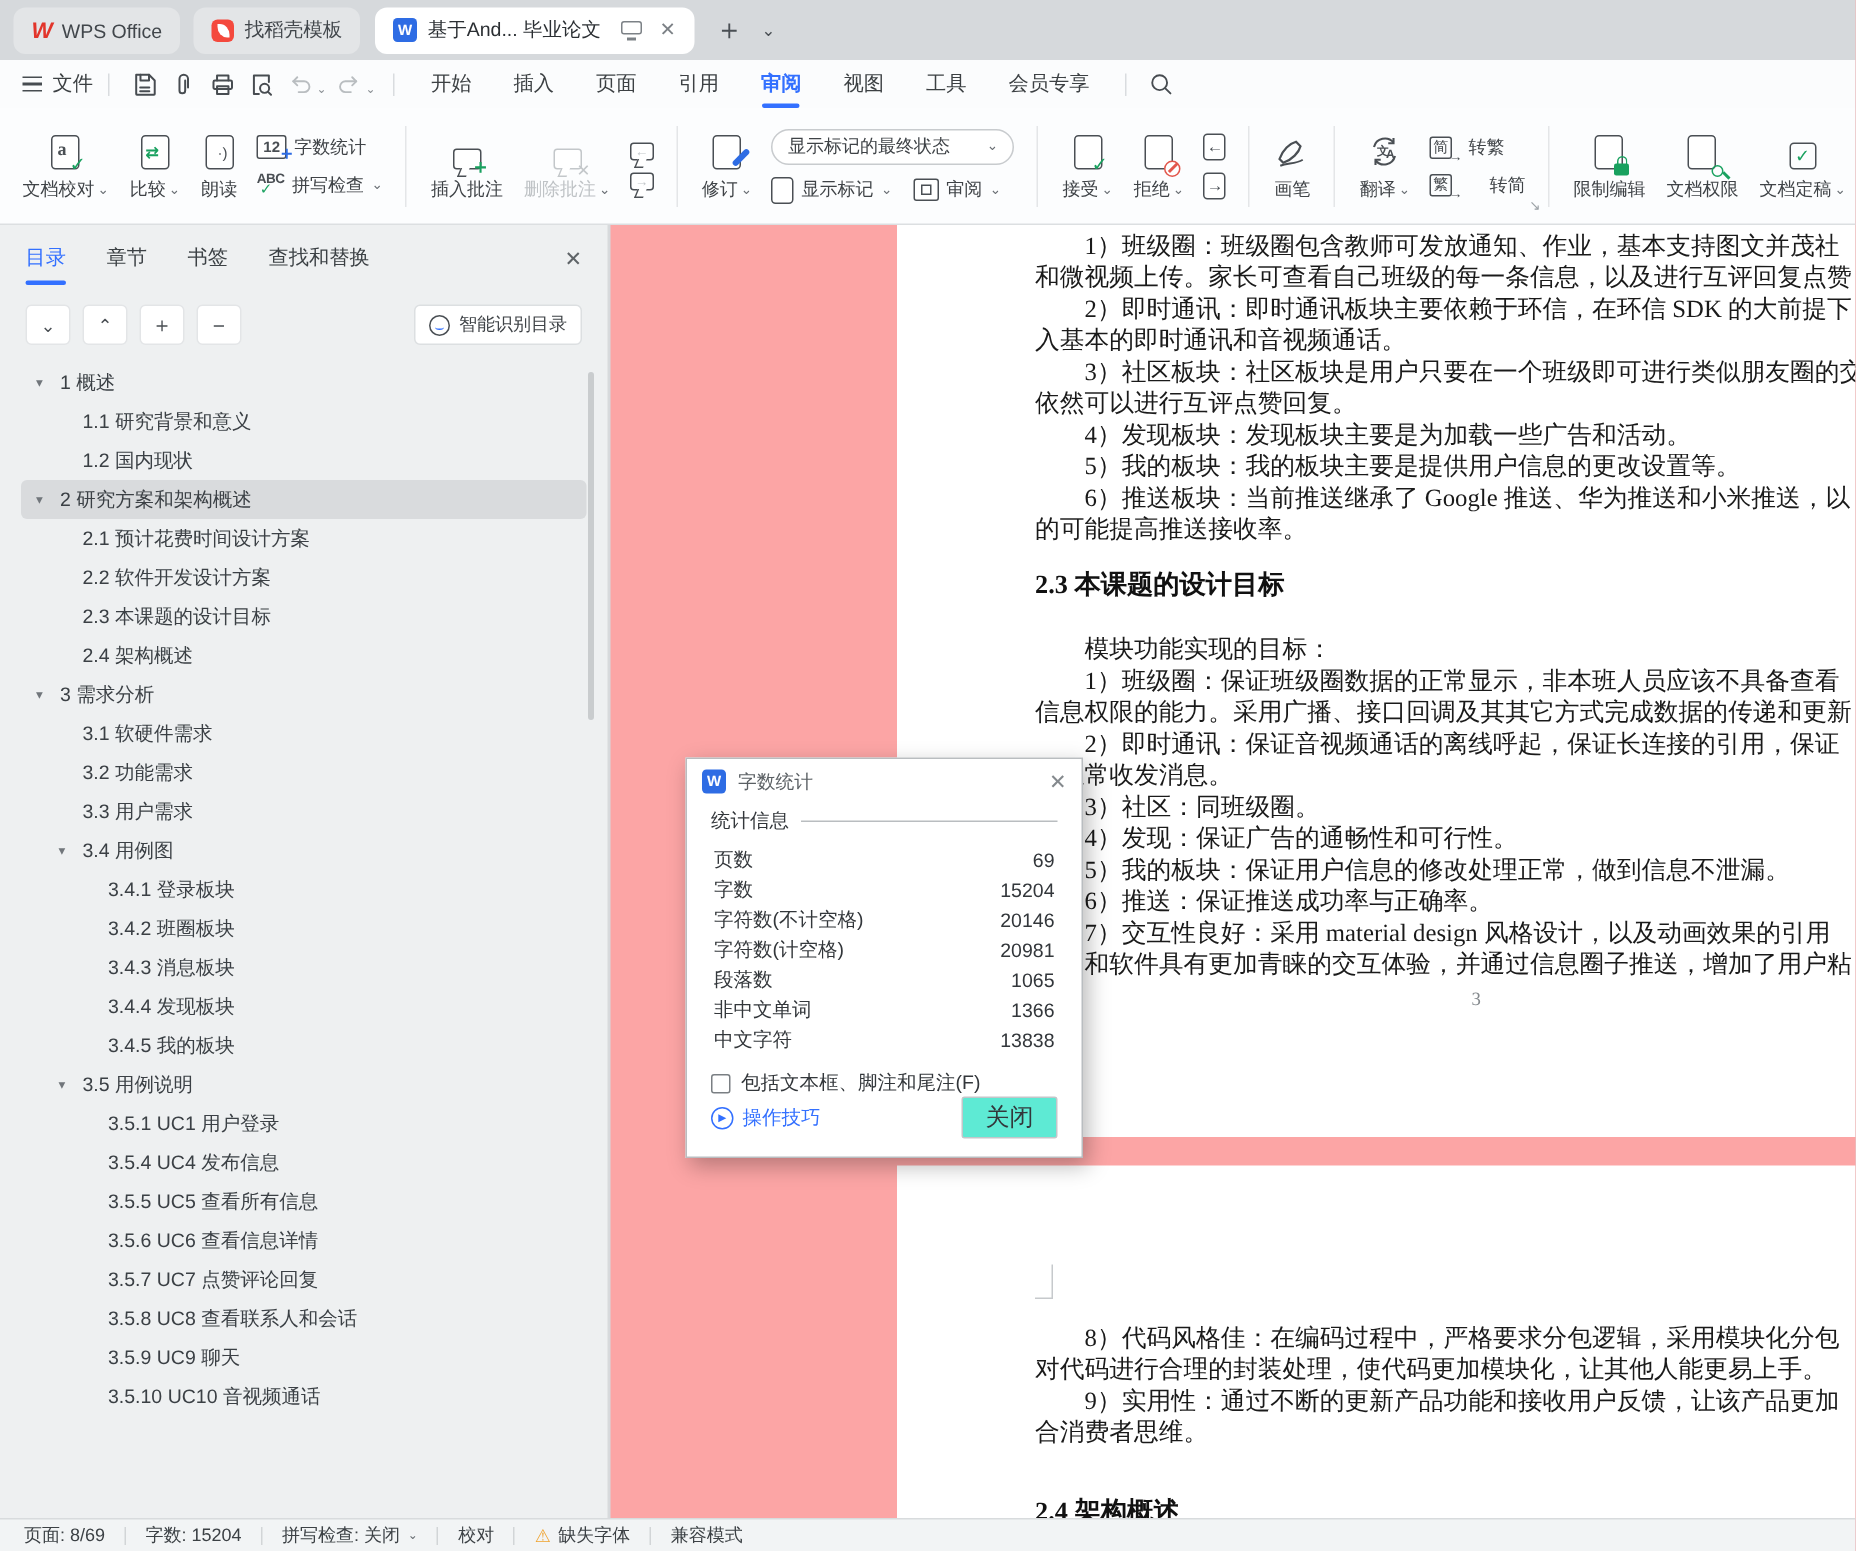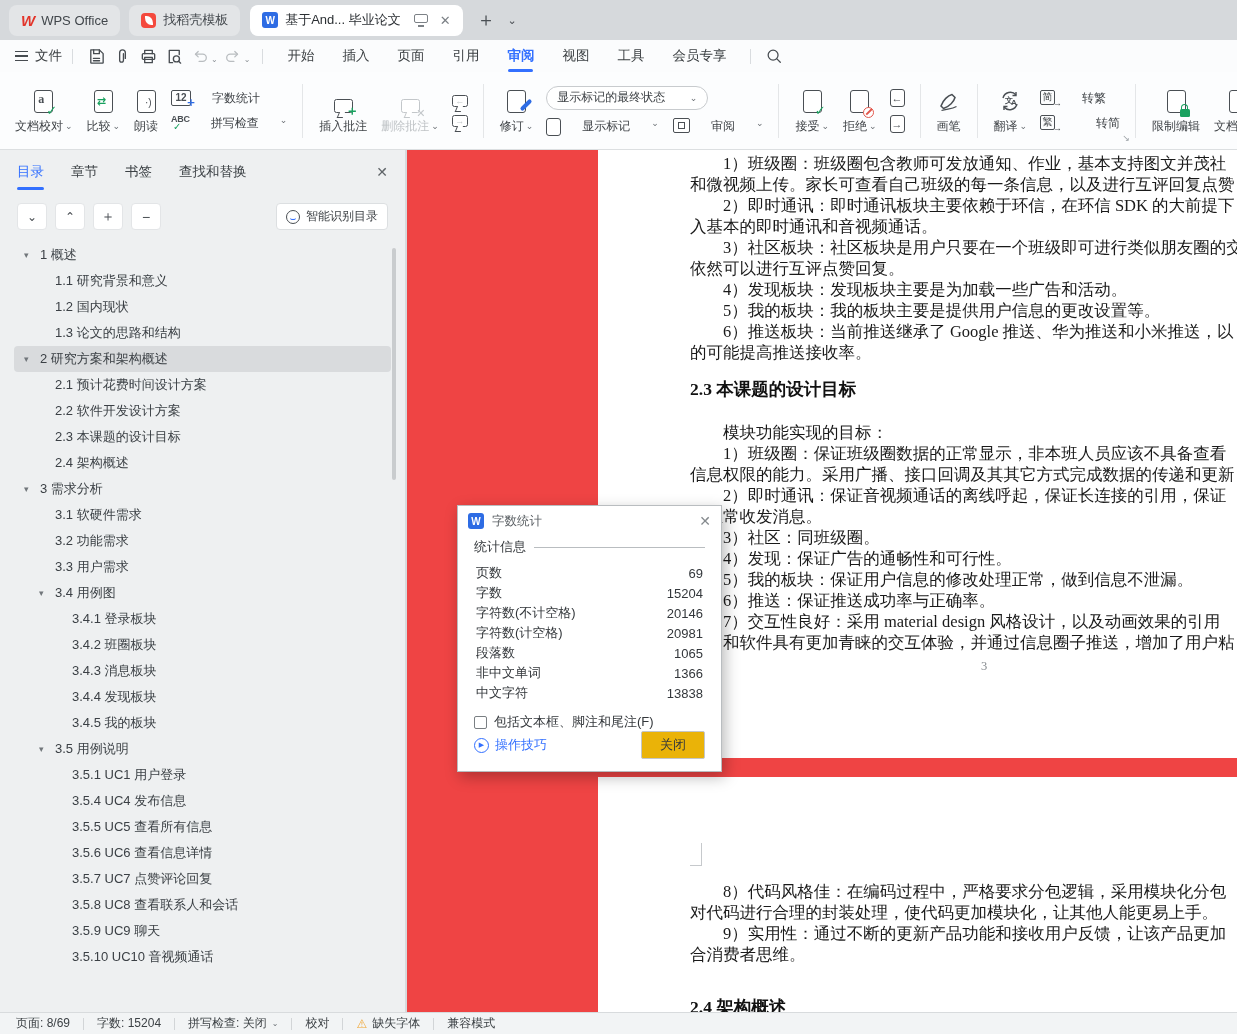--- a/index.html
+++ b/index.html
@@ -35,21 +35,21 @@
 .menu-item.active::after{content:'';position:absolute;left:15px;right:15px;bottom:0;height:3px;background:var(--accent,#3370ff);border-radius:2px}
 
 
 #ribbon{position:absolute;top:72px;left:0;right:0;height:78px;background:#fcfdfe;border-bottom:1px solid #dcdfe1;display:flex;align-items:center;padding:0 8px}
 .rsep{width:1px;height:54px;background:#e4e6e8;margin:0 9px;flex:none}
 .rbtn{display:flex;flex-direction:column;align-items:center;justify-content:center;gap:5px;padding:0 7px;font-size:12px;color:#3f4347;flex:none}
 .lab{display:flex;align-items:center;gap:2px;white-space:nowrap}
 .caret{font-size:9px;color:#6a6f74}
 .ric{height:26px;display:flex;align-items:flex-end;justify-content:center}
 .rcol{display:flex;flex-direction:column;gap:8px;justify-content:center;padding:0 6px;position:relative}
-.rsmall{display:flex;align-items:flex-start;gap:21px;font-size:12px;white-space:nowrap;color:#3f4347}
+.rsmall{display:flex;align-items:center;gap:5px;font-size:12px;white-space:nowrap;color:#3f4347}
 .dis{color:#bfc3c6}
 .combo{height:24px;border:1px solid #c8cbce;border-radius:13px;background:#fff;display:flex;align-items:center;justify-content:space-between;padding:0 10px;font-size:12px;width:162px;color:#3f4347}
 .rrow{display:flex;align-items:center;gap:14px}
 .expander{position:absolute;right:-4px;bottom:-11px;font-size:9px;color:#9aa0a5}
 
 .ic-doc{width:19px;height:23px;border:1.5px solid #4a4f54;border-radius:3px;position:relative;background:#fff;flex:none}
 .ic-doc.sm{width:15px;height:18px}
 .ovA{position:absolute;left:3px;top:1px;font-size:12px;font-weight:bold;color:#4a4f54;font-family:"Liberation Serif",serif}
 .ovck{position:absolute;right:-5px;bottom:-6px;color:#19a15f;font-size:13px;font-weight:bold;font-style:normal}
 .ovswap{position:absolute;left:2px;top:4px;font-size:11px;color:#19a15f;font-weight:bold;font-style:normal}
@@ -96,21 +96,21 @@
 .olrow{height:26px;display:flex;align-items:center;margin:0 14px;border-radius:4px;white-space:nowrap;overflow:hidden}
 .olrow.sel{background:#d9dbdd}
 .olrow .tri{width:16px;font-size:9px;color:#71767b;flex:none}
 .olrow.lv1{padding-left:10px}
 .olrow.lv2{padding-left:41px}
 .olrow.lv2.hasarrow{padding-left:25px}
 .olrow.lv3{padding-left:58px}
 .sb-scroll{position:absolute;right:9px;top:98px;width:4px;height:232px;background:#c9ccce;border-radius:2px}
 
 
-#canvas{position:absolute;top:150px;left:407px;right:0;bottom:22px;background:#ef4444;overflow:hidden}
+#canvas{position:absolute;top:150px;left:407px;right:0;bottom:22px;background:#fca5a5;overflow:hidden}
 .page{position:absolute;left:191px;width:830px;background:#fff}
 #page1{top:0;height:608px}
 #page2{top:627px;height:420px}
 .dbody{padding-left:92px;font-family:"Liberation Serif","DejaVu Serif",serif;font-size:16.5px;line-height:21px;color:#1a1a1a}
 #page1 .dbody{padding-top:3px}
 #page2 .dbody{padding-top:104px}
 .dline{white-space:nowrap}
 .dline.ind{padding-left:33px}
 .dhead{font-weight:bold;font-size:17.5px;white-space:nowrap;font-family:"Liberation Serif","DejaVu Serif",serif;color:#111}
 #h23{margin:16px 0 22px}
@@ -127,21 +127,21 @@
 .dlg-body{padding:2px 16px 0}
 .grp{display:flex;align-items:center;gap:8px;font-size:13px;color:#33373b}
 .grp .ln{flex:1;border-top:1px solid #b9bdc0}
 .stats{margin-top:7px}
 .srow{display:flex;justify-content:space-between;align-items:center;height:20px;font-size:13px;color:#33373b;padding:0 2px}
 .chk{display:flex;align-items:center;gap:7px;margin-top:10px;font-size:13px;color:#33373b}
 .ckbox{width:13px;height:13px;border:1px solid #7a7f83;background:#fff;border-radius:2px;flex:none}
 .dlg-foot{display:flex;align-items:center;justify-content:space-between;margin-top:0}
 .tips{display:flex;align-items:center;gap:6px;color:var(--accent,#3370ff);font-size:13px}
 .playic{width:15px;height:15px;border:1.2px solid var(--accent,#3370ff);border-radius:50%;display:flex;align-items:center;justify-content:center;font-size:7px;color:var(--accent,#3370ff)}
-.closebtn{width:64px;height:28px;background:#eab308;border:1px solid #c3c6c9;font-size:13px;color:#33373b;border-radius:2px;display:flex;align-items:center;justify-content:center}
+.closebtn{width:64px;height:28px;background:#5eead4;border:1px solid #c3c6c9;font-size:16px;color:#33373b;border-radius:2px;display:flex;align-items:center;justify-content:center}
 
 
 #statusbar{position:absolute;left:0;right:0;bottom:0;height:22px;background:#f2f4f5;border-top:1px solid #d8dbdd;display:flex;align-items:center;padding:0 16px;font-size:12px;color:#3c4145}
 .sdiv{width:1px;height:12px;background:#d2d5d7;margin:0 13px}
 .warn{color:#f0a32e;margin-right:5px;font-size:12px}
 .scaret{font-size:8px;color:#6a6f74;margin-left:5px}
 svg.ln{stroke:#474c51;fill:none;stroke-width:1.4;stroke-linecap:round;stroke-linejoin:round}
 svg.ln.g{stroke:#b9bdc0}
 </style>
 </head>
@@ -489,23 +489,20 @@
       <div class="olrow lv1 hasarrow">
         <span class="tri">▾</span>
         <span>1 概述</span>
       </div>
       <div class="olrow lv2">
         <span>1.1 研究背景和意义</span>
       </div>
       <div class="olrow lv2">
         <span>1.2 国内现状</span>
       </div>
-      <div class="olrow lv2">
-        <span>1.3 论文的思路和结构</span>
-      </div>
       <div class="olrow lv1 hasarrow sel">
         <span class="tri">▾</span>
         <span>2 研究方案和架构概述</span>
       </div>
       <div class="olrow lv2">
         <span>2.1 预计花费时间设计方案</span>
       </div>
       <div class="olrow lv2">
         <span>2.2 软件开发设计方案</span>
       </div>

